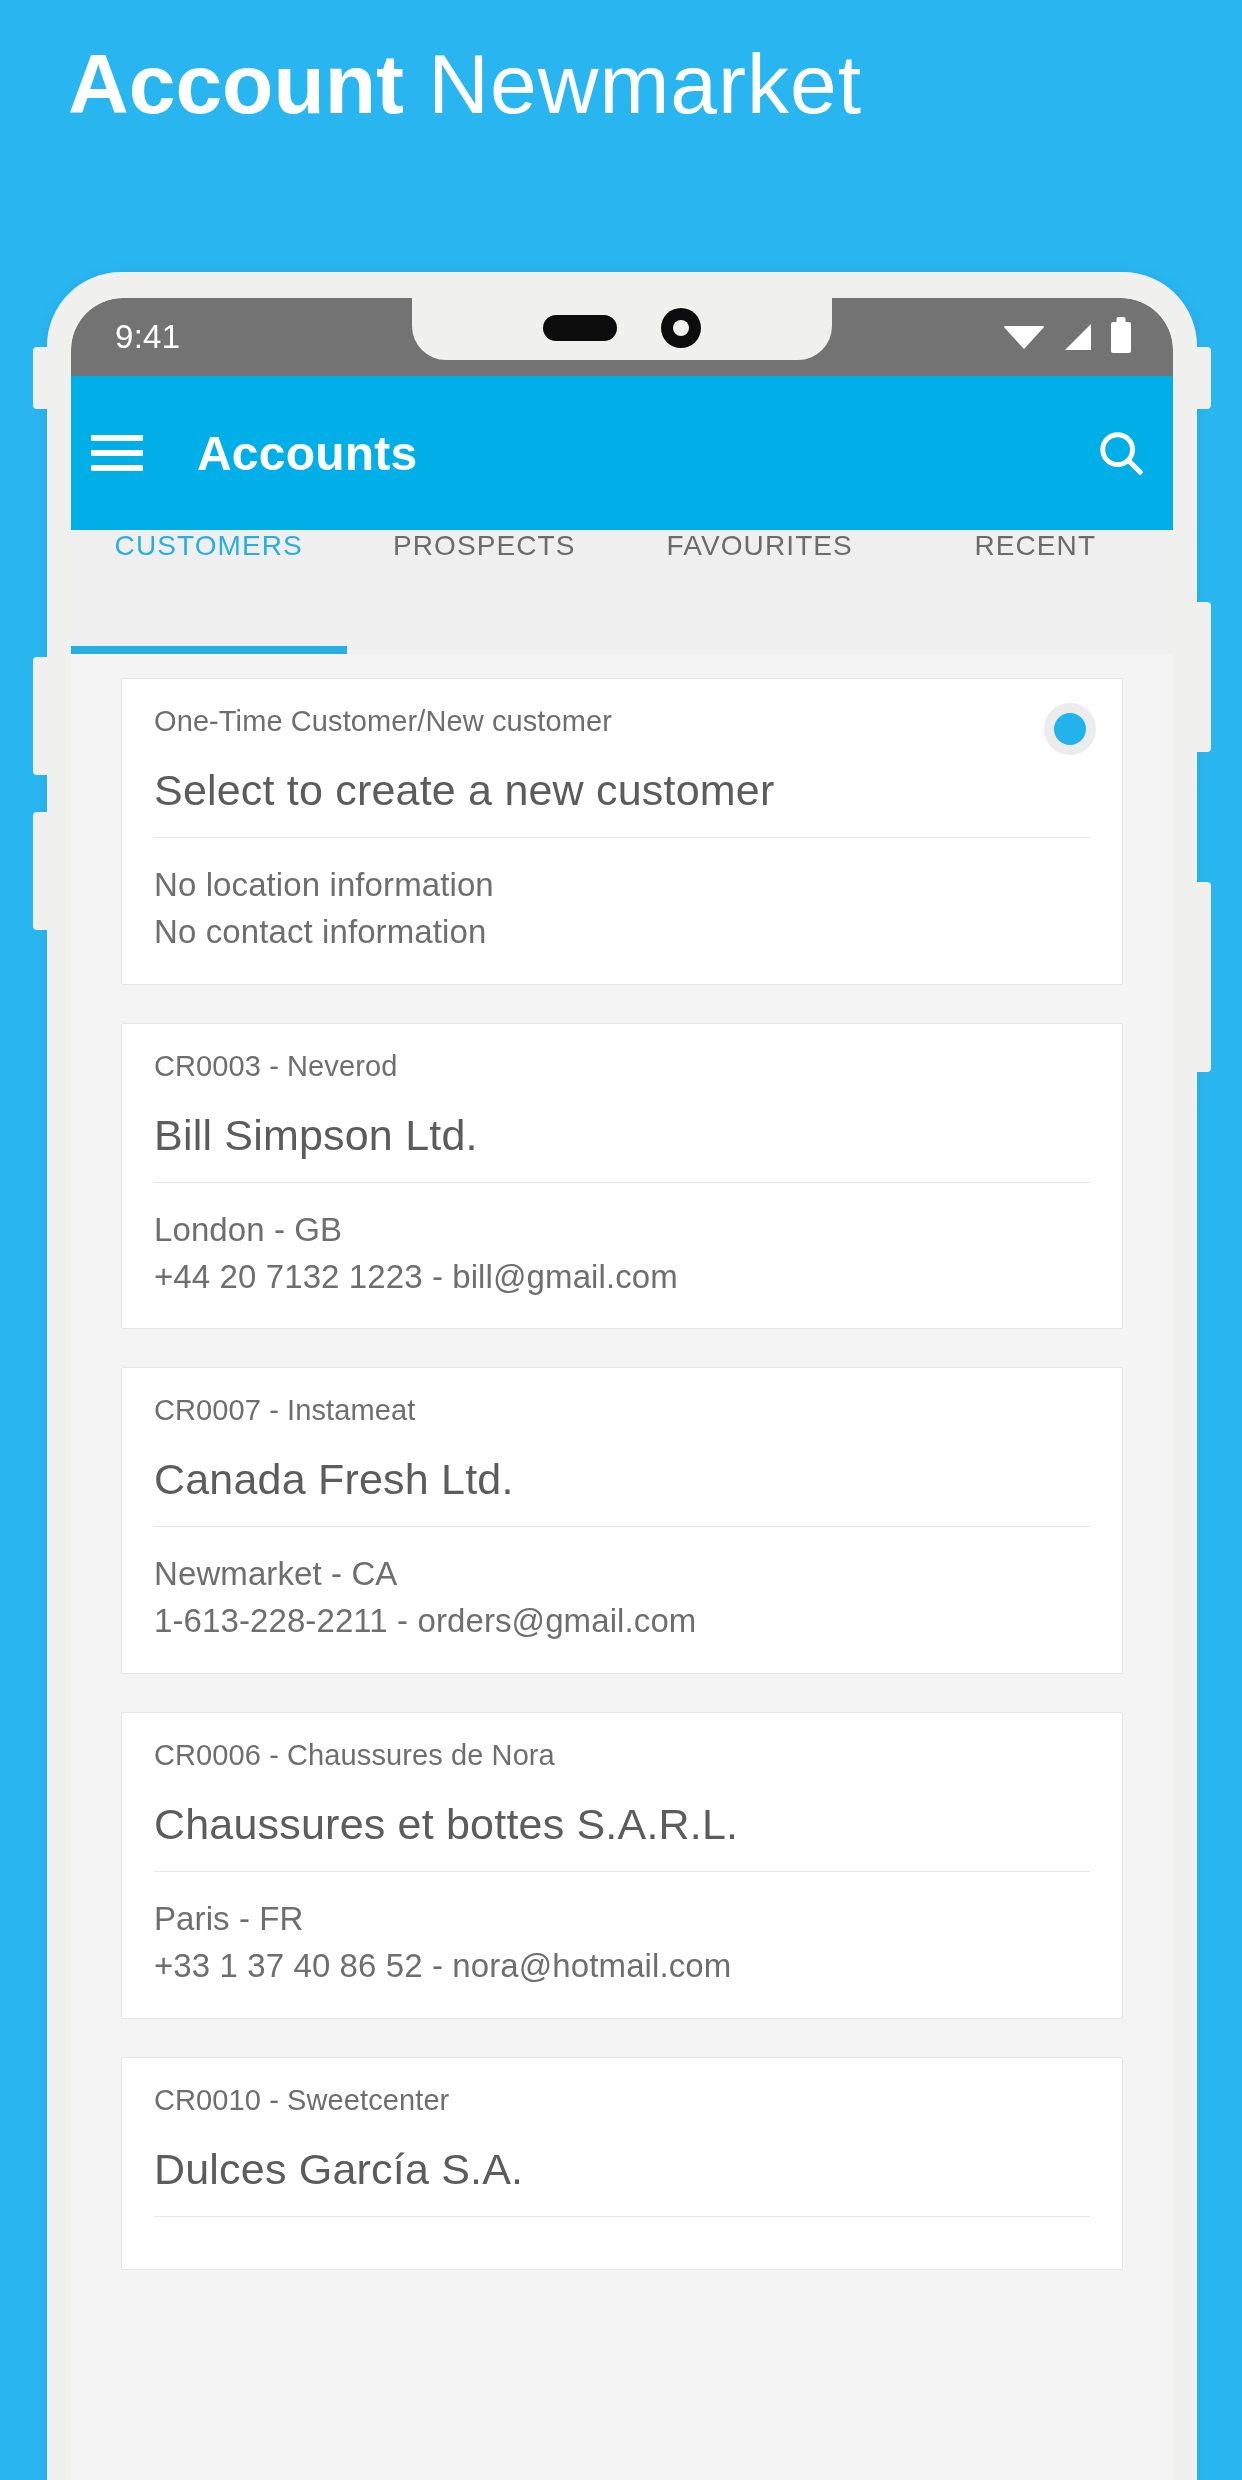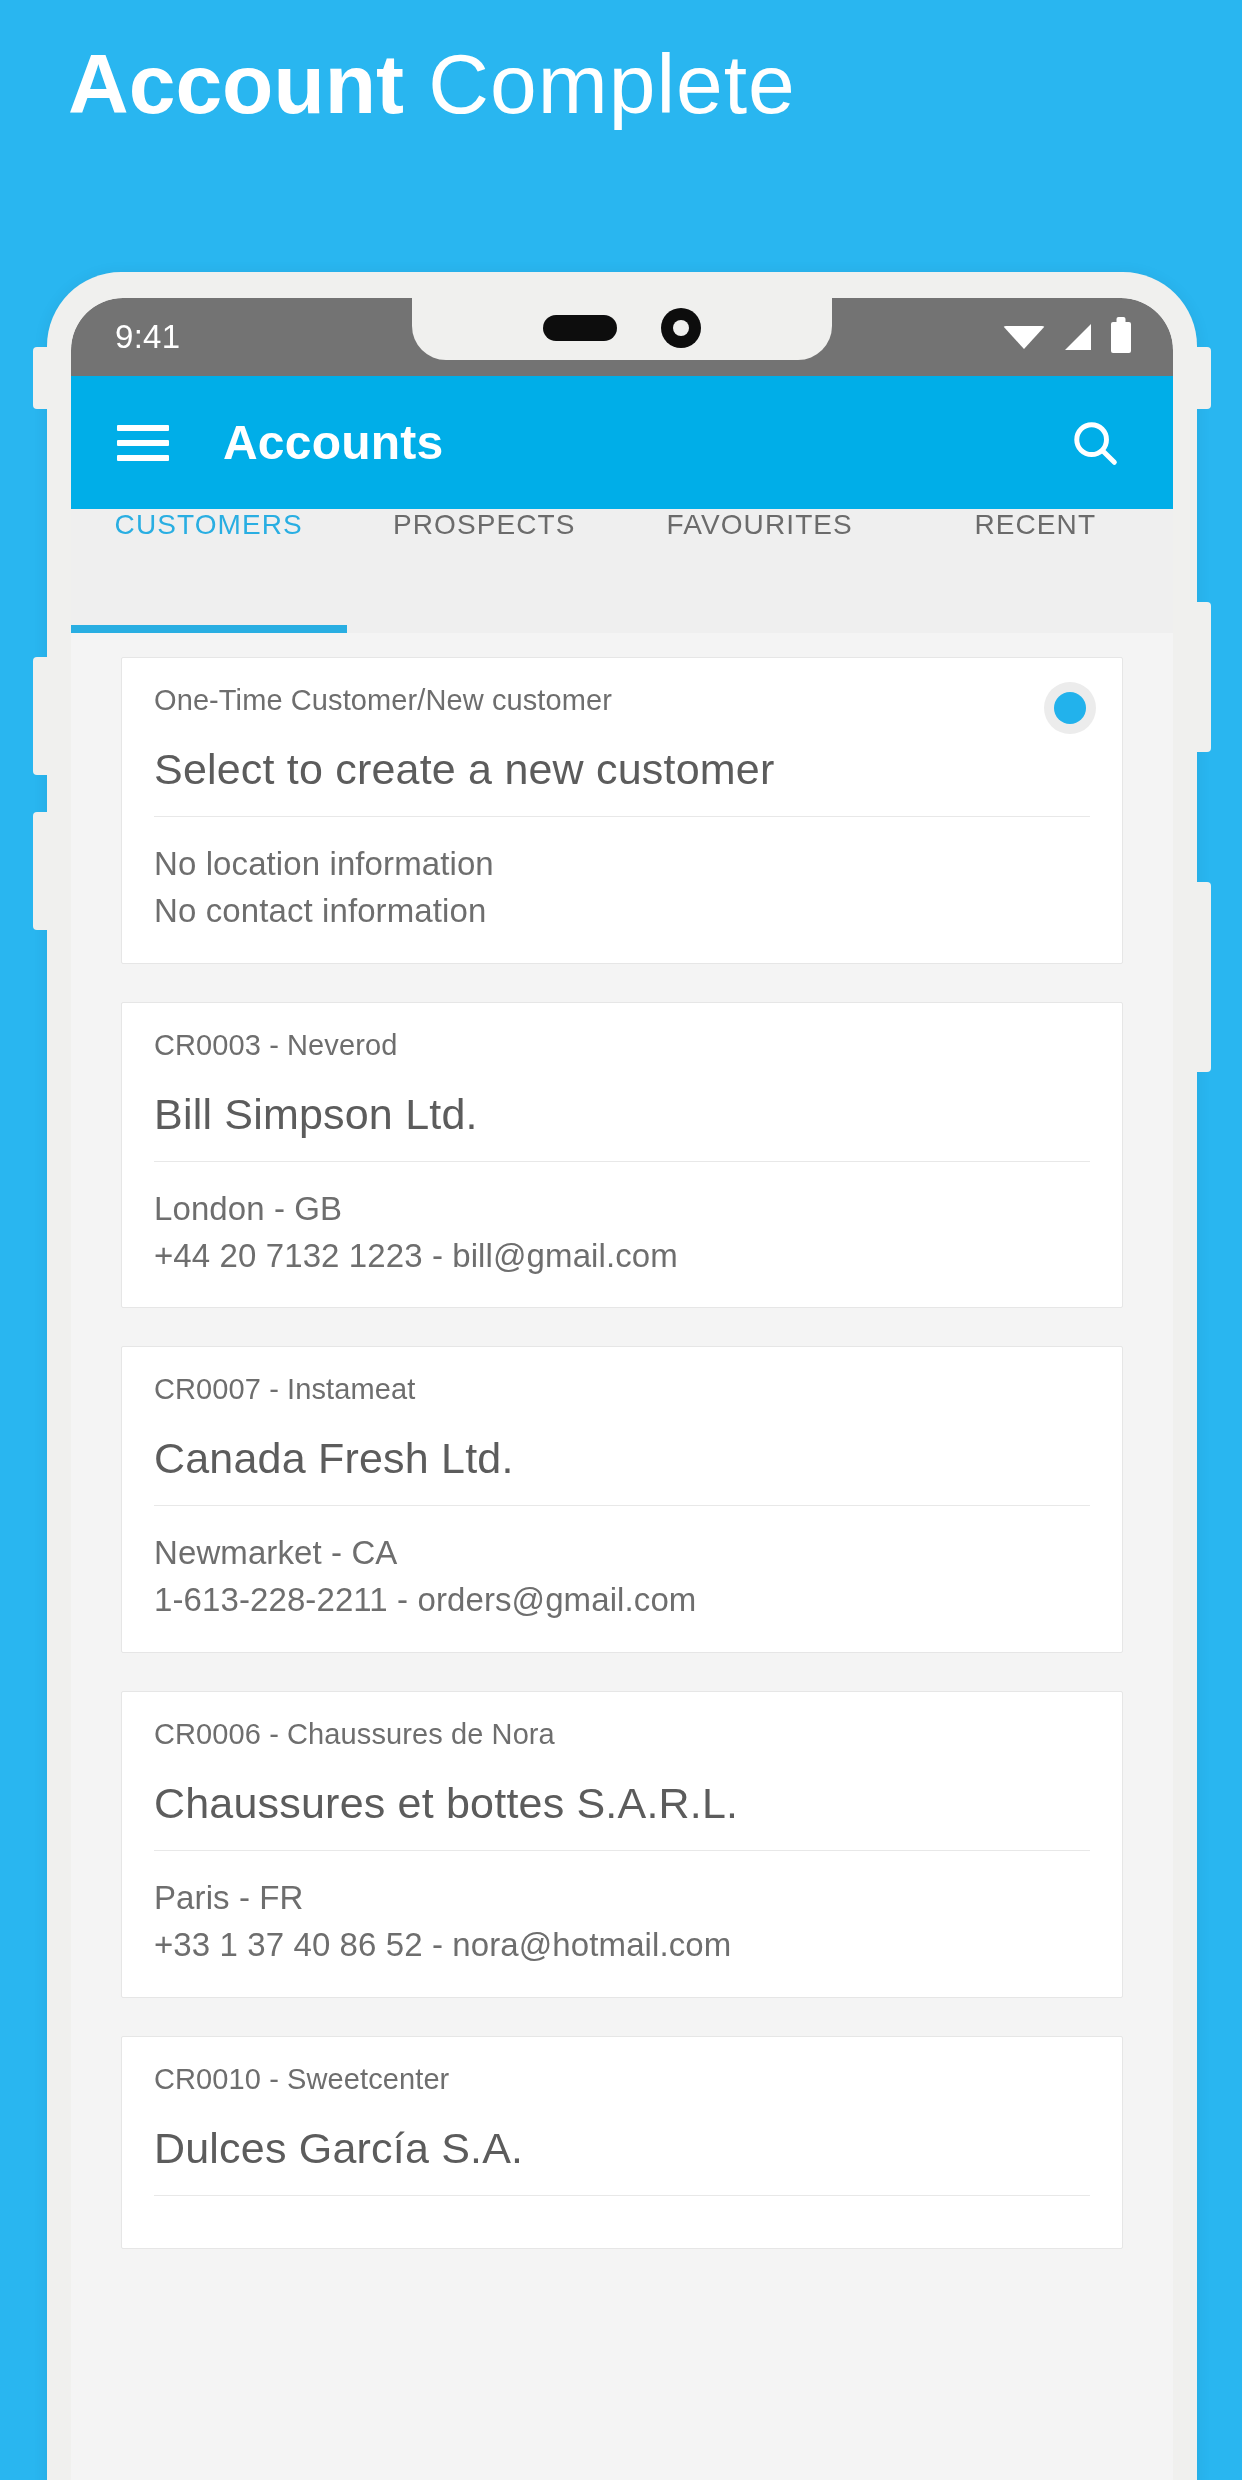--- a/index.html
+++ b/index.html
@@ -121,24 +121,24 @@
     width:20px; height:31px; background:#FFFFFF; border-radius:2px;
     position:relative;
   }
   .ic-batt:before {
     content:""; position:absolute; top:-5px; left:50%; transform:translateX(-50%);
     width:9px; height:5px; background:#FFFFFF; border-radius:2px 2px 0 0;
   }
 
   
   .appbar {
-    height:133px;
+    height:154px;
     background:#00AEE8;
     display:flex; align-items:center;
-    padding:0 46px;
+    padding:0 20px;
   }
   .hamburger { width:52px; height:36px; display:flex; flex-direction:column; justify-content:space-between; cursor:pointer; }
   .hamburger span { display:block; height:6px; background:#FFFFFF; border-radius:1px; }
   .appbar-title {
     margin-left:54px;
     color:#FFFFFF;
     font-size:48px;
     font-weight:700;
     letter-spacing:0.2px;
   }
@@ -216,21 +216,21 @@
     display:flex; align-items:center; justify-content:center;
   }
   .dot { width:32px; height:32px; border-radius:50%; background:#22B2EC; }
 </style>
 </head>
 <body>
 
 <div class="page">
 
   <div class="headline">
-    <span class="l2"><span class="strong">Account</span><span> Complete</span></span>
+    <span class="l2"><span class="strong">Account</span><span> Newmarket</span></span>
   </div>
 
   <div class="phone">
     <div class="btn-nub btn-left-1"></div>
     <div class="btn-nub btn-left-2"></div>
     <div class="btn-nub btn-left-3"></div>
     <div class="btn-nub btn-right-1"></div>
     <div class="btn-nub btn-right-2"></div>
     <div class="btn-nub btn-right-3"></div>
 

